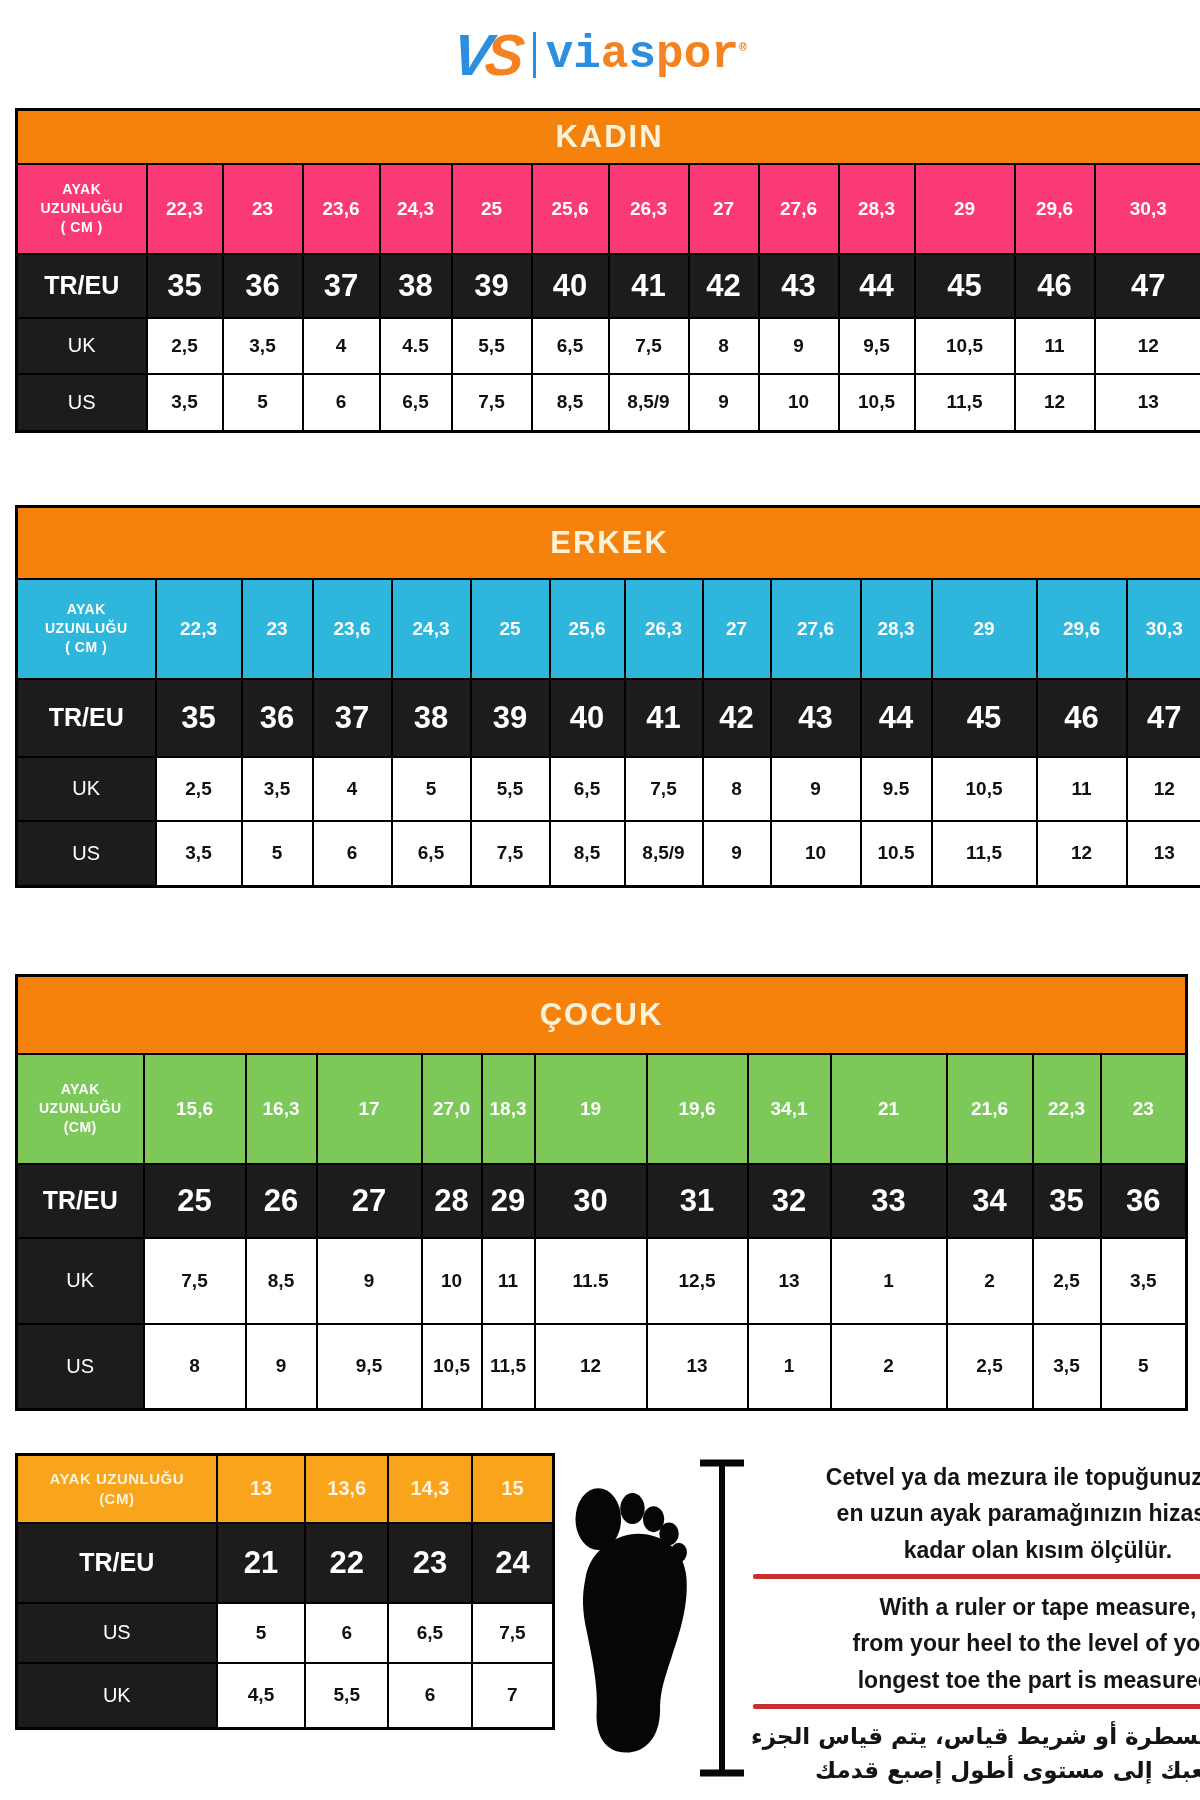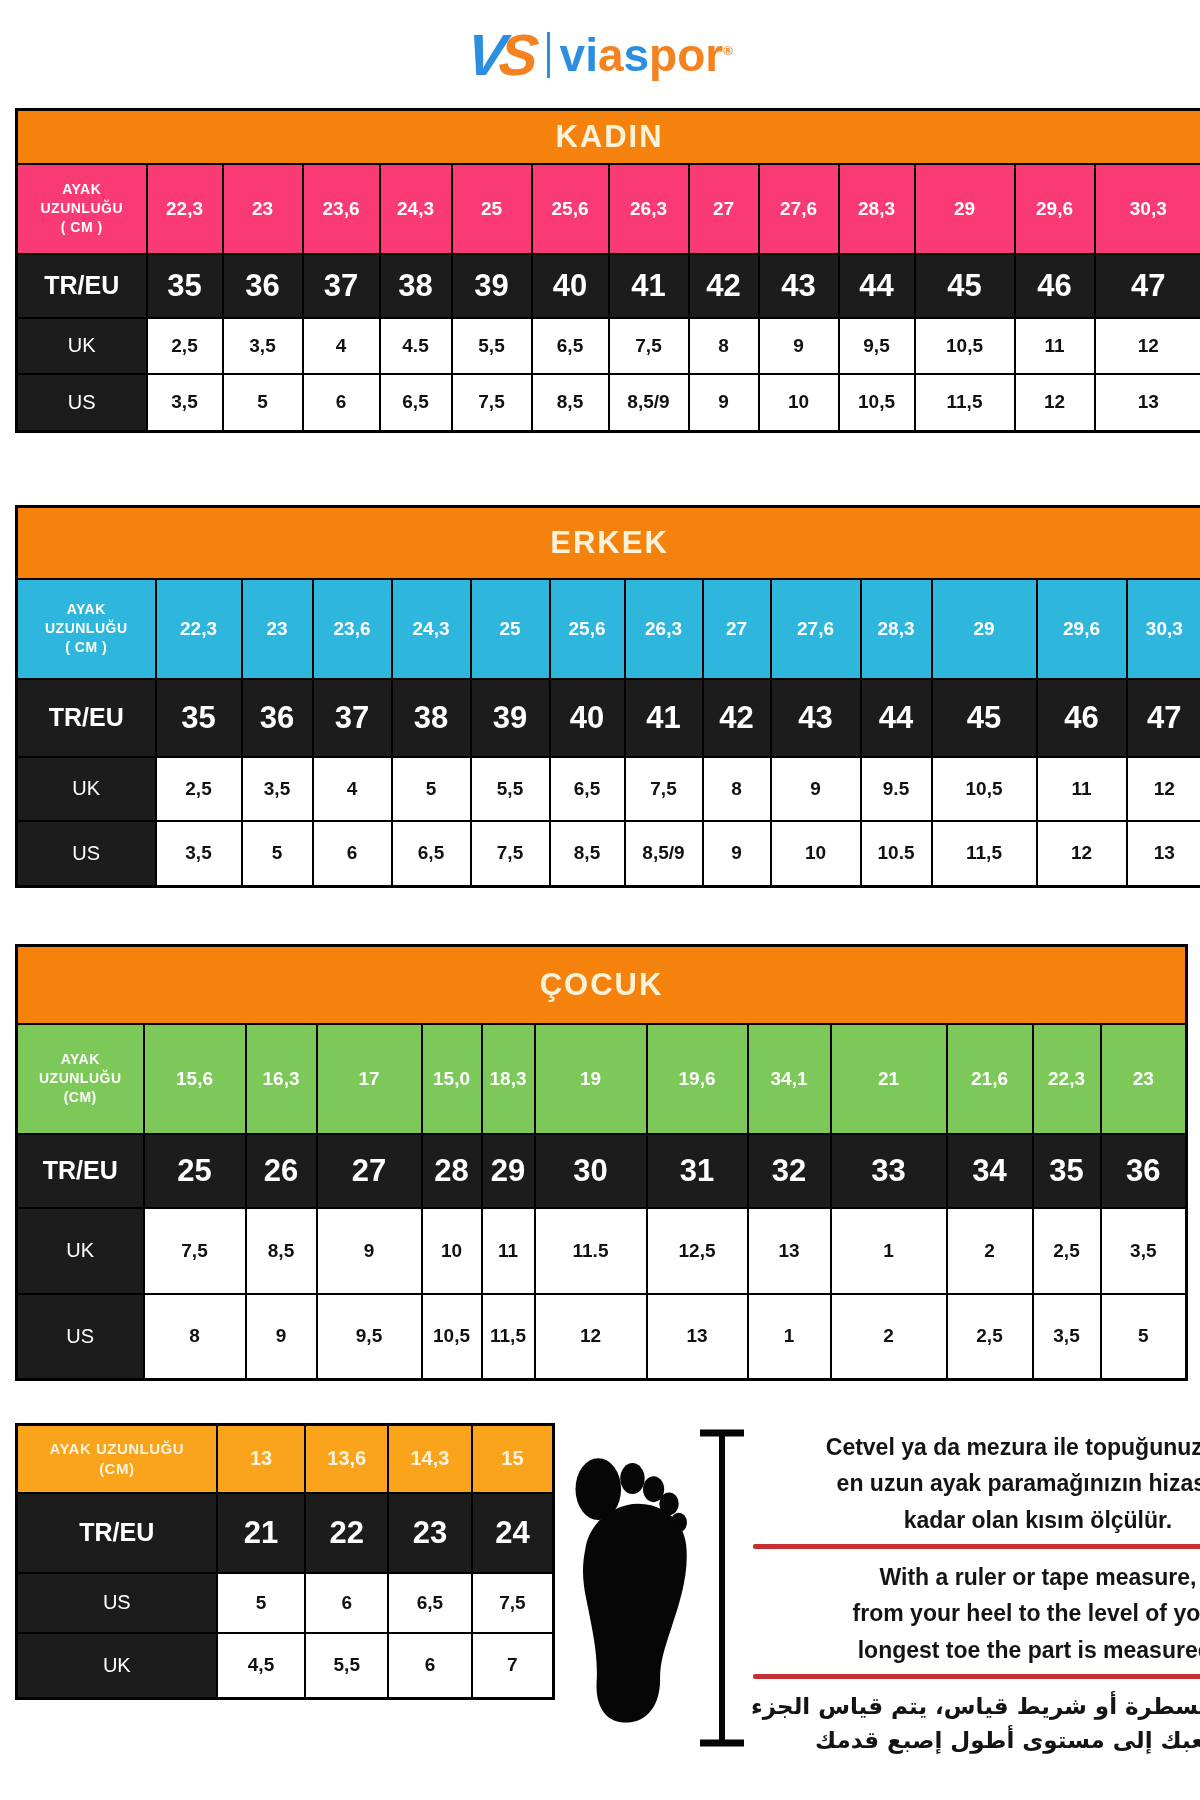--- a/index.html
+++ b/index.html
@@ -5,40 +5,40 @@
   * { margin:0; padding:0; box-sizing:border-box; }
   html,body { width:1200px; height:1800px; background:#ffffff; overflow:hidden;
     font-family:"Liberation Sans","DejaVu Sans",sans-serif; }
   .page { width:1200px; height:1800px; padding:0 15px; }
 
   
   .page-header { height:102px; display:flex; align-items:center; justify-content:center; padding-top:8px; }
   .logo { display:flex; align-items:center; }
   .monogram { font-size:58px; font-weight:900; font-style:italic; letter-spacing:-6px; transform:skewX(-6deg); line-height:1; padding-right:10px; }
   .logo-divider { width:3px; height:46px; background:var(--logo-blue); margin:0 10px 0 4px; }
-  .wordmark { font-size:46px; font-weight:800; letter-spacing:0px; line-height:1; }
+  .wordmark { font-size:46px; font-weight:800; letter-spacing:0px; line-height:1;font-family:Liberation Mono, monospace; }
   .wordmark sup.reg { font-size:13px; color:var(--logo-orange); vertical-align:super; font-weight:700; }
   .page-title { font-size:47px; font-weight:900; color:#0d0d0d; letter-spacing:1px; margin-left:28px; line-height:1; }
 
   
   .table-wrap { width:1170px; }
   .size-table { border-collapse:collapse; width:100%; table-layout:fixed; border:3px solid #000; }
   .size-table td { border:2px solid #000; text-align:center; vertical-align:middle; padding:0; overflow:hidden; }
   .title-cell { background:var(--header-bar); color:var(--header-text); font-size:31px; font-weight:800; letter-spacing:2px; }
   .measure-row .label-cell { color:#fff; font-size:14px; font-weight:700; line-height:1.35; letter-spacing:0.5px; }
   .measure-row .value-cell { color:#fff; font-size:19px; font-weight:700; }
   .treu-row { background:var(--dark-row); }
   .treu-row .label-cell { color:#fff; font-size:25px; font-weight:800; }
   .treu-row .value-cell { color:#fff; font-size:31px; font-weight:800; }
   .plain-row .label-cell { background:var(--dark-row); color:#fff; font-size:20px; font-weight:400; }
   .plain-row .value-cell { background:#fff; color:#111; font-size:19px; font-weight:700; }
 
   #kadin-wrap  { margin-top:6px; }
   #erkek-wrap  { margin-top:72px; }
-  #cocuk-wrap  { margin-top:56px; }
+  #cocuk-wrap  { margin-top:86px; }
 
   .size-table.bebek .title-cell { font-size:29px; }
   .size-table.bebek .measure-row td { color:#fdf4df; }
   .size-table.bebek .measure-row .label-cell { font-size:15px; }
   .size-table.bebek .measure-row .value-cell { font-size:20px; }
   .size-table.bebek .plain-row .value-cell,
   .size-table.bebek .treu-row .value-cell { font-weight:800; }
 
   
   .bottom-section { margin-top:42px; display:flex; align-items:flex-start; }
@@ -273,21 +273,21 @@
           </tr>
           <tr class="measure-row" style="height: 110px; background: rgb(124, 201, 90);">
             <td class="label-cell">
               <div>AYAK</div>
               <div>UZUNLUĞU</div>
               <div>(CM)</div>
             </td>
             <td class="value-cell">15,6</td>
             <td class="value-cell">16,3</td>
             <td class="value-cell">17</td>
-            <td class="value-cell">15,0</td>
+            <td class="value-cell">27,0</td>
             <td class="value-cell">18,3</td>
             <td class="value-cell">19</td>
             <td class="value-cell">19,6</td>
             <td class="value-cell">34,1</td>
             <td class="value-cell">21</td>
             <td class="value-cell">21,6</td>
             <td class="value-cell">22,3</td>
             <td class="value-cell">23</td>
           </tr>
           <tr class="treu-row" style="height: 74px;">

